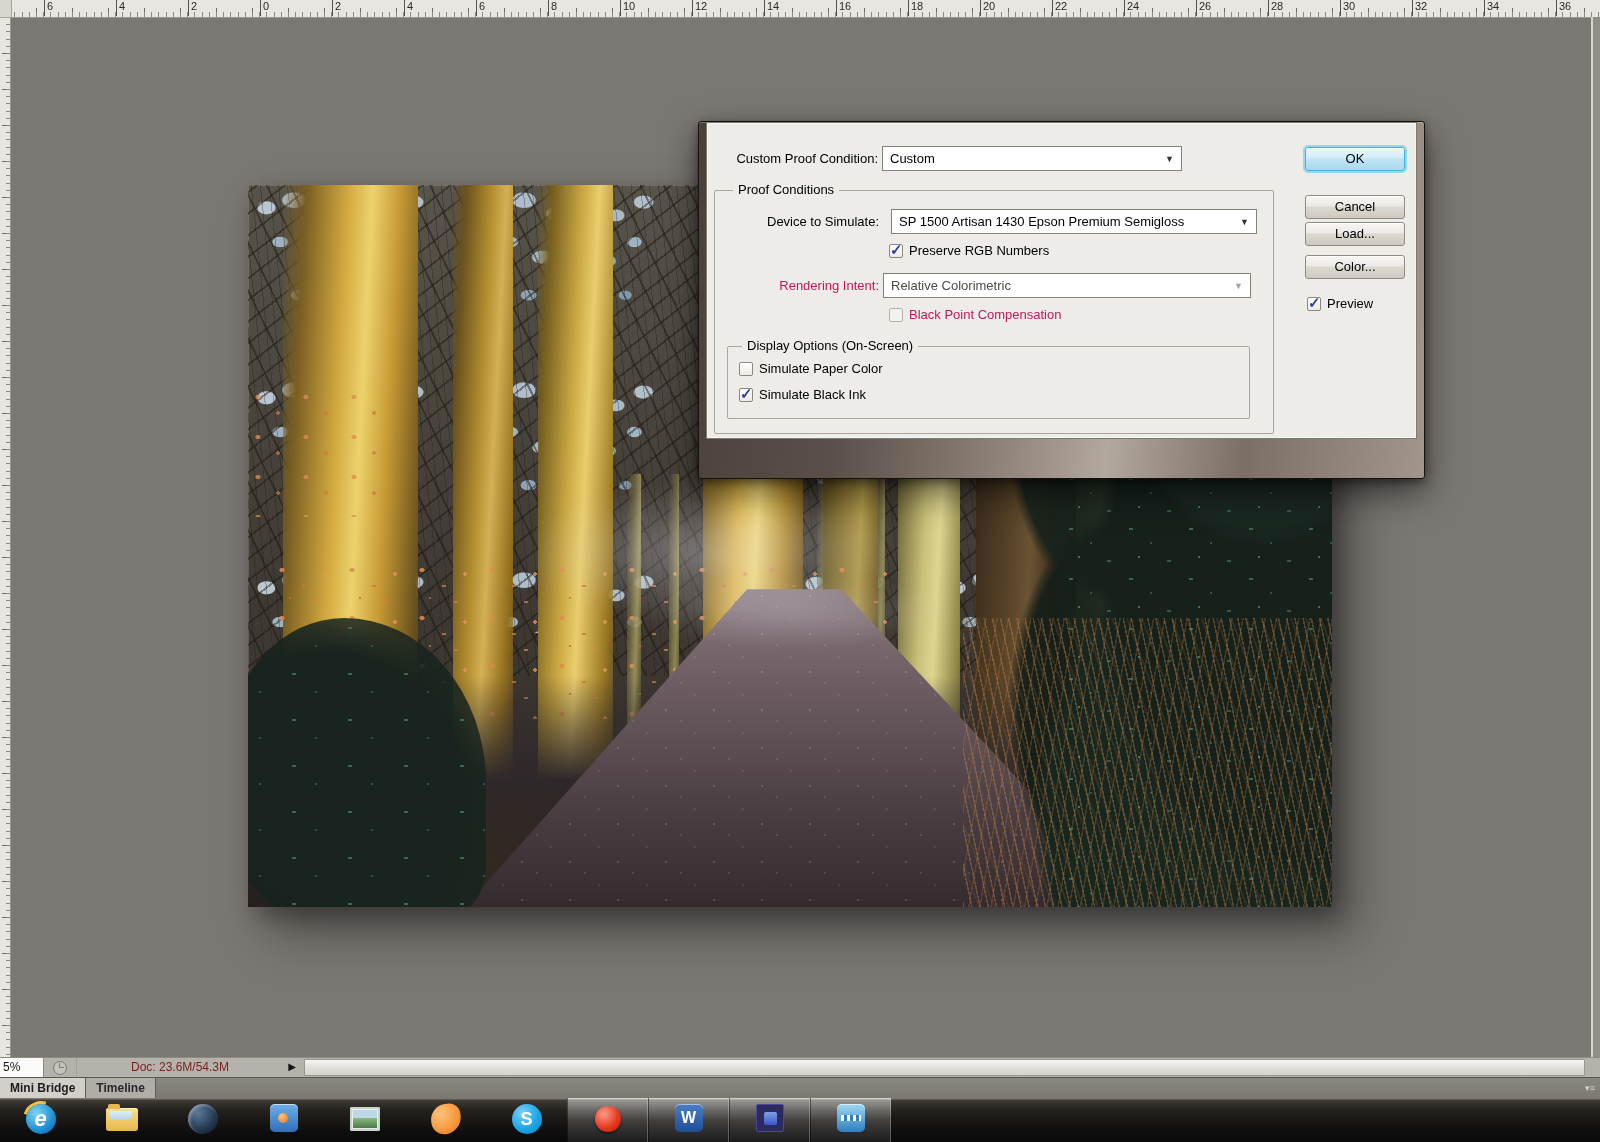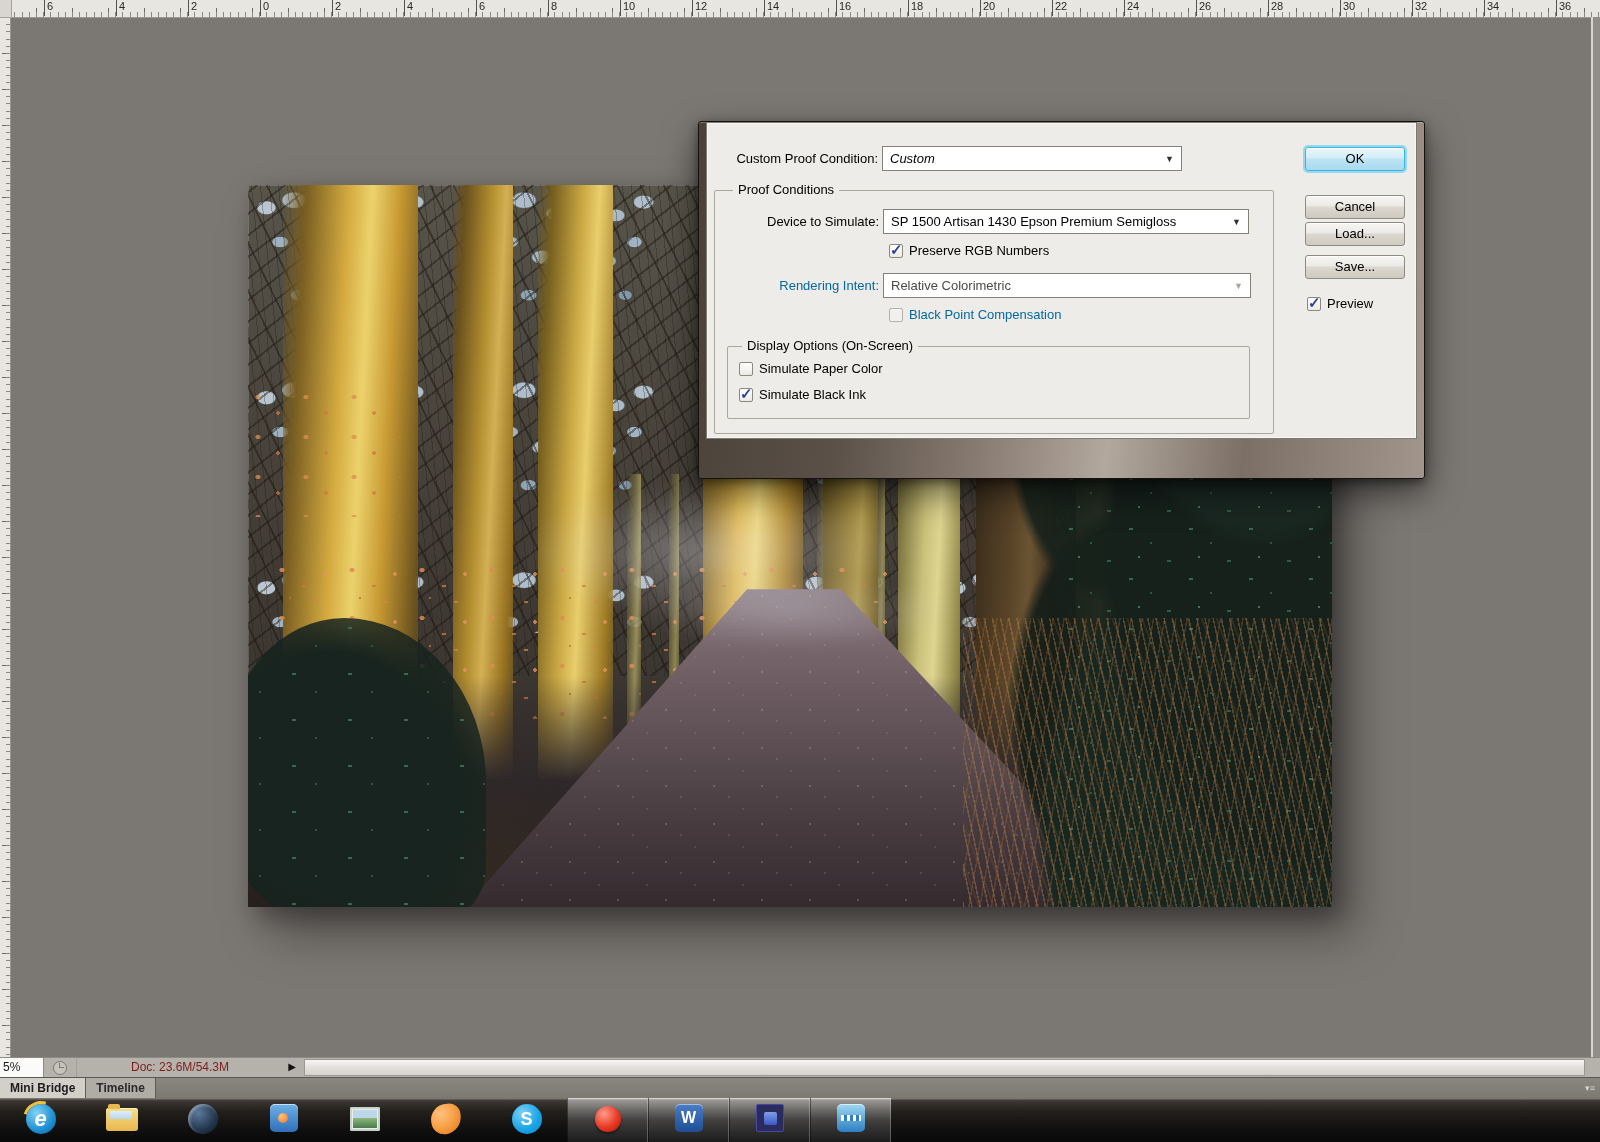--- a/index.html
+++ b/index.html
@@ -150,21 +150,21 @@
     font-size:15px;text-align:center;line-height:25px;cursor:default;
     text-shadow:0 1px 2px rgba(0,0,0,.6);
     background:linear-gradient(180deg,#ffc4ae 0%,#f0907a 18%,#dd5c42 45%,#c33a22 50%,#a82c16 85%,#8f2110 100%);
     box-shadow:inset 0 1px 0 rgba(255,255,255,.55);}
   #dlg-client{position:relative;height:317px;box-sizing:border-box;background:#edece8;
     border:1px solid #7d7a72;box-shadow:inset 0 0 0 1px rgba(255,255,255,.55);
     font-size:13px;color:#000;}
   #dlg-client .abs{position:absolute;}
   .lbl{line-height:25px;white-space:nowrap;}
   .lbl.r{text-align:right;}
-  .dis{color:#0369a1;}
+  .dis{color:#be185d;}
   .dd{box-sizing:border-box;height:25px;background:#fff;border:1px solid #848178;
     display:flex;align-items:center;padding:0 20px 0 7px;white-space:nowrap;overflow:hidden;}
   .dd .arr{position:absolute;right:7px;font-size:9px;color:#33312d;}
   .dd .arr.dis{color:#a8a59d;}
   .dd{position:relative;}
   .btn{box-sizing:border-box;width:100px;height:24px;border:1px solid #8e8b82;border-radius:3px;
     text-align:center;line-height:21px;font-size:13px;color:#000;
     background:linear-gradient(#f7f6f4 0%,#eceae6 45%,#dcd8d1 50%,#cfcabf 100%);
     box-shadow:inset 0 1px 0 #fff;}
   .btn.default{border:1px solid #3ab4e0;
@@ -304,40 +304,40 @@
     <div class="ph-fol-speck"></div>
     <div class="ph-fol-bl"></div>
     <div class="ph-grass"></div>
     <div class="ph-vignette"></div>
   </div>
 
   <div id="dialog">
     <div id="dlg-client">
 
       <div class="abs lbl r" style="left:0;top:23px;width:171px;">Custom Proof Condition:</div>
-      <div class="abs dd" style="left:175px;top:23px;width:300px;font-style:italic;">
+      <div class="abs dd" style="left:175px;top:23px;width:300px;">
         <span>Custom</span>
         <span class="arr">▼</span>
       </div>
 
       <div class="abs btn default" style="left:598px;top:24px;">OK</div>
       <div class="abs btn" style="left:598px;top:72px;">Cancel</div>
       <div class="abs btn" style="left:598px;top:99px;">Load...</div>
-      <div class="abs btn" style="left:598px;top:132px;">Save...</div>
+      <div class="abs btn" style="left:598px;top:132px;">Color...</div>
 
       <div class="abs cbrow" style="left:600px;top:173px;">
         <span class="cb checked"></span>
         <span>Preview</span>
       </div>
 
       <div class="abs grp" style="left:7px;top:67px;width:560px;height:244px;">
         <div class="grp-label" style="left:18px;">Proof Conditions</div>
 
         <div class="abs lbl r" style="left:0;top:18px;width:164px;">Device to Simulate:</div>
-        <div class="abs dd" style="left:168px;top:18px;width:366px;">
+        <div class="abs dd" style="left:176px;top:18px;width:366px;">
           <span>SP 1500 Artisan 1430 Epson Premium Semigloss</span>
           <span class="arr">▼</span>
         </div>
 
         <div class="abs cbrow" style="left:174px;top:52px;">
           <span class="cb checked"></span>
           <span>Preserve RGB Numbers</span>
         </div>
 
         <div class="abs lbl r dis" style="left:0;top:82px;width:164px;">Rendering Intent:</div>

